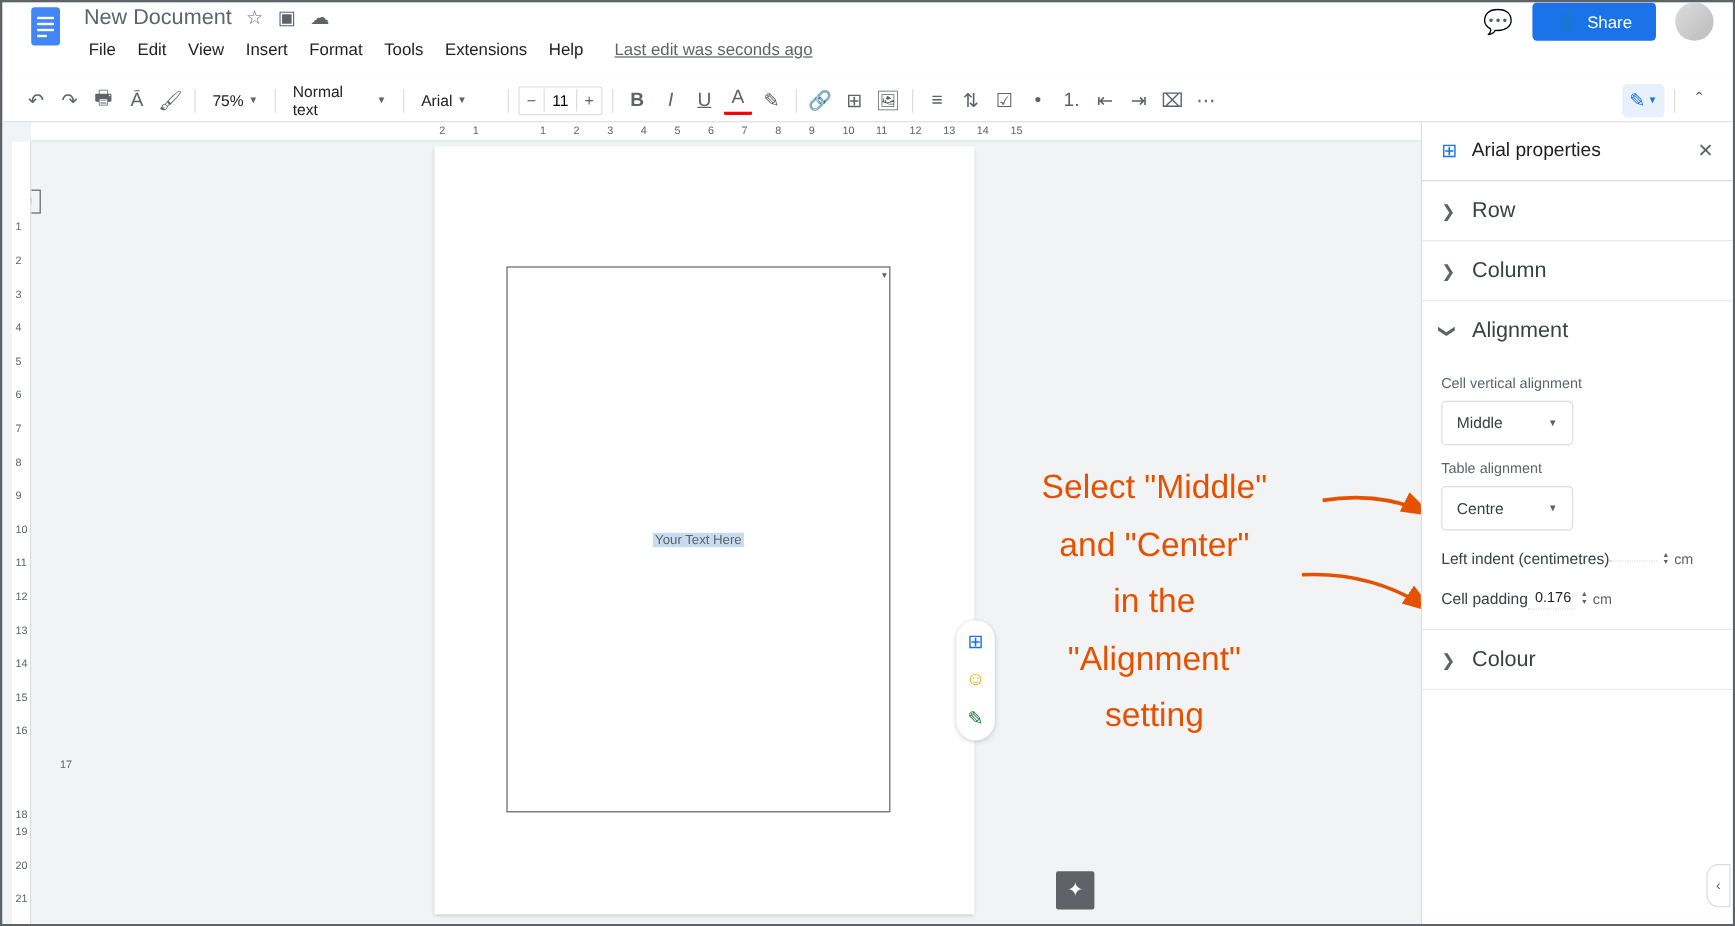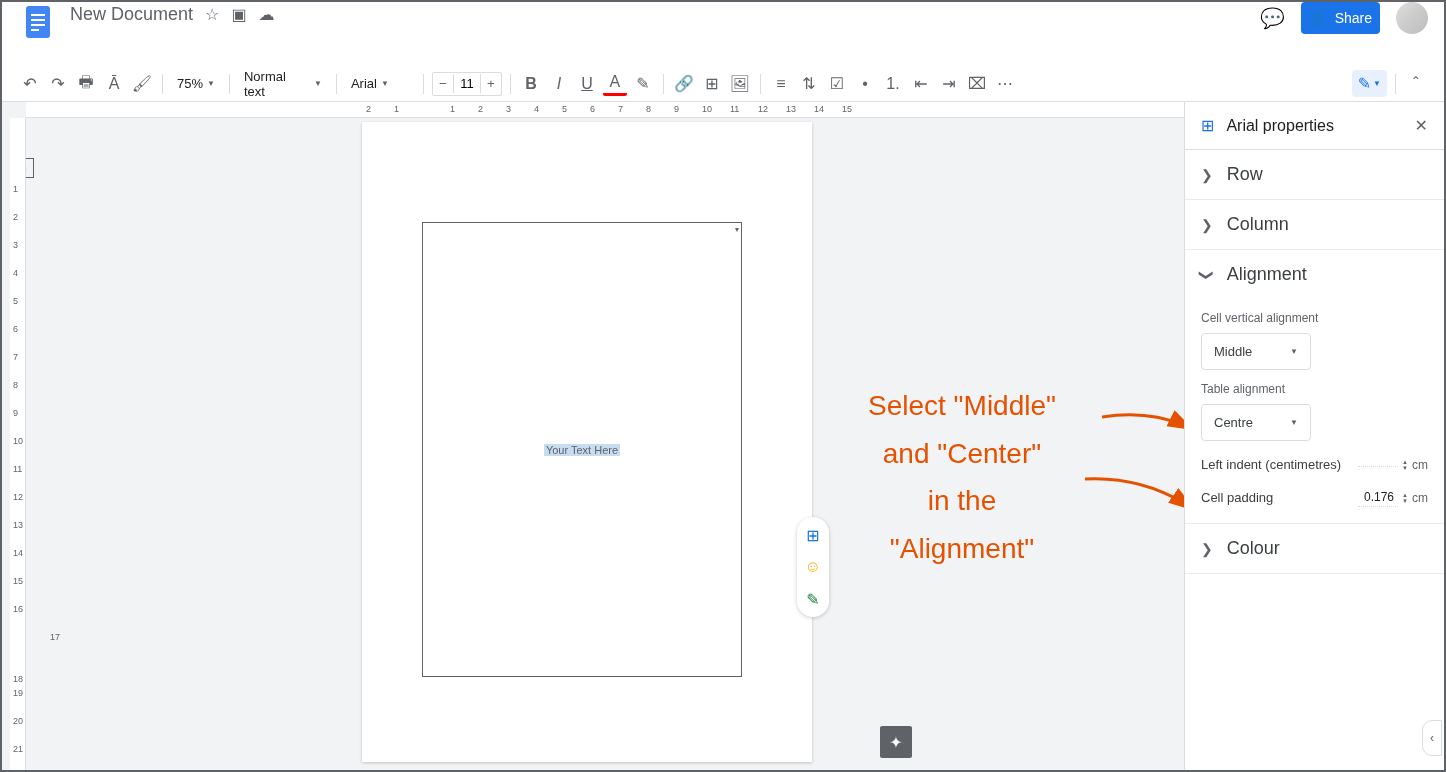--- a/index.html
+++ b/index.html
@@ -12,21 +12,21 @@
 .header-left { display: flex; flex-direction: column; margin-left: 8px; flex: 1; }
 .title-row { display: flex; align-items: center; gap: 8px; }
 .doc-title { font-size: 18px; color: #5f6368; padding: 2px 4px; }
 .title-icons { display: flex; gap: 12px; color: #5f6368; }
 .title-icons span { font-size: 16px; }
 .menu-row { display: flex; gap: 2px; font-size: 14px; color: #202124; margin-top: 2px; }
 .menu-item { padding: 4px 8px; cursor: pointer; }
 .last-edit { color: #5f6368; text-decoration: underline; margin-left: 8px; }
 .header-right { display: flex; align-items: center; gap: 16px; }
 .comment-icon { color: #5f6368; font-size: 20px; }
-.share-btn { background: #1a73e8; color: white; padding: 8px 8px; border-radius: 4px; font-size: 14px; font-weight: 500; display: flex; align-items: center; gap: 8px; }
+.share-btn { background: #1a73e8; color: white; padding: 8px 20px; border-radius: 4px; font-size: 14px; font-weight: 500; display: flex; align-items: center; gap: 8px; }
 .avatar { width: 32px; height: 32px; border-radius: 50%; background: linear-gradient(135deg, #ddd, #bbb); }
 
 
 .toolbar { background: white; height: 36px; display: flex; align-items: center; padding: 0 16px; gap: 4px; border-bottom: 1px solid #dadce0; }
 .tb-sep { width: 1px; height: 20px; background: #dadce0; margin: 0 4px; }
 .tb-btn { width: 24px; height: 24px; display: flex; align-items: center; justify-content: center; color: #5f6368; cursor: pointer; border-radius: 2px; }
 .tb-select { display: flex; align-items: center; gap: 4px; padding: 0 6px; font-size: 13px; color: #202124; cursor: pointer; }
 .tb-select .arrow { font-size: 8px; color: #5f6368; }
 .font-size-group { display: flex; align-items: center; border: 1px solid #dadce0; border-radius: 2px; }
 .font-size-group button { width: 20px; height: 22px; background: none; border: none; color: #5f6368; cursor: pointer; }
@@ -64,21 +64,21 @@
 .sidebar-header .title { font-size: 16px; color: #202124; flex: 1; }
 .sidebar-header .close { color: #5f6368; cursor: pointer; }
 .section { border-bottom: 1px solid #e8eaed; }
 .section-head { display: flex; align-items: center; padding: 14px 16px; gap: 14px; cursor: pointer; }
 .section-head .chev { color: #5f6368; font-size: 14px; }
 .section-head .label { font-size: 18px; color: #3c4043; font-weight: 400; }
 .section-body { padding: 0 16px 16px; }
 .field-label { font-size: 12px; color: #5f6368; margin: 12px 0 8px; }
 .dropdown { border: 1px solid #dadce0; border-radius: 4px; padding: 10px 12px; display: flex; justify-content: space-between; align-items: center; font-size: 13px; color: #3c4043; cursor: pointer; width: 110px; }
 .dropdown .arrow { font-size: 8px; color: #5f6368; }
-.row { display: flex; justify-content: space-between; align-items: center; margin-top: 16px; }
+.row { display: flex; align-items: center; margin-top: 16px; }
 .row .lbl { font-size: 13px; color: #3c4043; }
 .num-input { display: flex; align-items: center; gap: 4px; font-size: 12px; color: #5f6368; }
 .num-input .val { color: #202124; border-bottom: 1px dotted #dadce0; padding: 2px 4px; min-width: 40px; text-align: right; }
 .num-input .val.disabled { color: #bdc1c6; }
 .spinner { display: flex; flex-direction: column; font-size: 6px; color: #5f6368; line-height: 1; }
 
 .explore { position: absolute; right: 272px; bottom: 12px; width: 32px; height: 32px; background: #5f6368; border-radius: 2px; display: flex; align-items: center; justify-content: center; color: white; }
 .side-tab { position: absolute; right: 2px; top: 718px; width: 20px; height: 36px; background: white; border: 1px solid #dadce0; border-radius: 10px 0 0 10px; display: flex; align-items: center; justify-content: center; color: #5f6368; font-size: 12px; }
 </style>
 </head>
@@ -95,20 +95,31 @@
       </svg>
   </div>
   <div class="header-left">
     <div class="title-row">
       <span class="doc-title">New Document</span>
       <div class="title-icons">
         <span>☆</span>
         <span>▣</span>
         <span>☁</span>
       </div>
+    </div>
+    <div class="menu-row">
+      <span class="menu-item">File</span>
+      <span class="menu-item">Edit</span>
+      <span class="menu-item">View</span>
+      <span class="menu-item">Insert</span>
+      <span class="menu-item">Format</span>
+      <span class="menu-item">Tools</span>
+      <span class="menu-item">Extensions</span>
+      <span class="menu-item">Help</span>
+      <span class="menu-item last-edit">Last edit was seconds ago</span>
     </div>
   </div>
   <div class="header-right">
     <span class="comment-icon">💬</span>
     <div class="share-btn">
       <span>👤</span>
       <span>Share</span>
     </div>
     <div class="avatar"></div>
   </div>
@@ -237,20 +248,21 @@
       <span style="color:#1a73e8">⊞</span>
       <span style="color:#f9ab00">☺</span>
       <span style="color:#188038">✎</span>
     </div>
 
     <div class="annotation">
       <div>Select "Middle"</div>
       <div>and "Center"</div>
       <div>in the</div>
       <div>"Alignment"</div>
+      <div>setting</div>
     </div>
     <svg class="arrow1" width="100" height="30">
       <defs>
           <marker id="ah1" markerWidth="10" markerHeight="10" refX="8" refY="3" orient="auto">
             <path d="M0,0 L0,6 L9,3 z" fill="#e65100"></path>
           </marker>
         </defs>
       <path d="M0,8 Q50,0 90,20" stroke="#e65100" stroke-width="3" fill="none" marker-end="url(#ah1)"></path>
     </svg>
     <svg class="arrow2" width="118" height="50">

